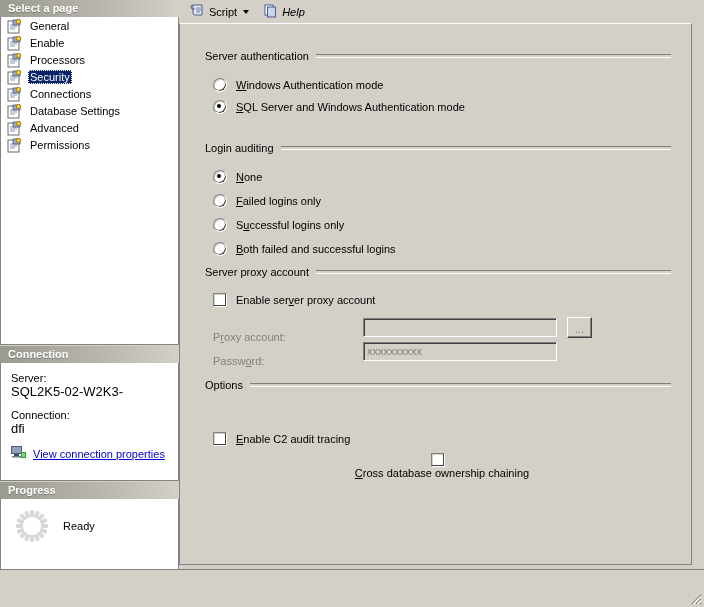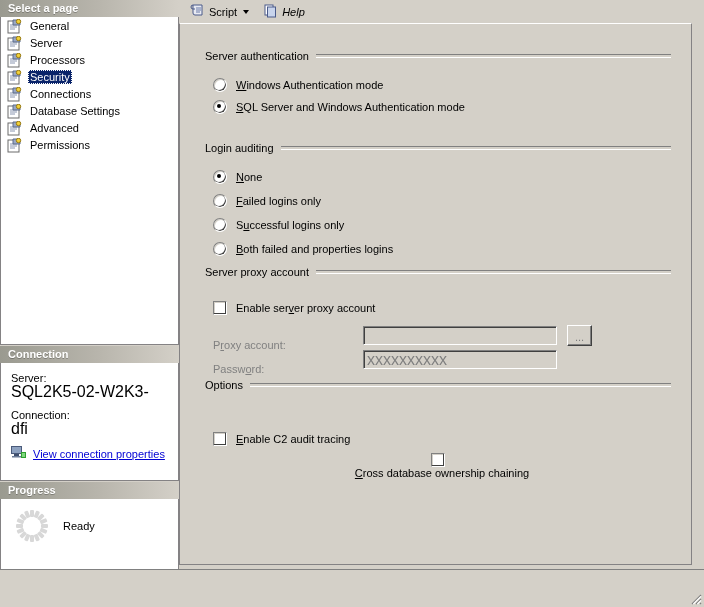--- a/index.html
+++ b/index.html
@@ -77,21 +77,21 @@
 
   #connection-header { position: absolute; left: 0; top: 346px; width: 179px; }
   #connection-box {
     position: absolute;
     left: 0; top: 363px;
     width: 179px; height: 118px;
     padding: 8px 10px 0 10px;
     overflow: hidden;
   }
   .conn-label { font-size: 11px; line-height: 14px; }
-  .conn-value { font-size: 16px; line-height: 14px; margin-bottom: 9px; }
+  .conn-value { font-size: 13px; line-height: 14px; margin-bottom: 9px; }
   #conn-link-row {
     display: flex;
     align-items: center;
     margin-top: 2px;
   }
   #conn-link-row .link {
     color: #0000d4;
     text-decoration: underline;
     font-size: 11px;
     cursor: pointer;
@@ -236,21 +236,21 @@
     margin-top: 18px;
   }
   .textfield {
     height: 19px;
     background: #d4d0c8;
     border: 1px solid #808080;
     border-right-color: #ffffff;
     border-bottom-color: #ffffff;
     box-shadow: inset 1px 1px 0 #404040;
     box-sizing: border-box;
-    font-size: 16px;
+    font-size: 11px;
     line-height: 17px;
     padding-left: 3px;
     color: #808080;
     overflow: hidden;
     white-space: nowrap;
   }
   .browse-btn {
     width: 25px; height: 21px;
     margin-left: 10px;
     background: #d4d0c8;
@@ -306,21 +306,21 @@
       </div>
       <div class="page-item">
         <span class="page-icon"><svg width="16" height="15" viewBox="0 0 16 15">
             <rect x="1" y="2" width="11" height="12" fill="#ffffff" stroke="#6a6a6a"></rect>
             <line x1="3" y1="6" x2="10" y2="6" stroke="#8a96b0"></line>
             <line x1="3" y1="8" x2="10" y2="8" stroke="#8a96b0"></line>
             <line x1="3" y1="10" x2="8" y2="10" stroke="#8a96b0"></line>
             <path d="M6 1 l7 0 l0 5 l-7 0 z" fill="#9aa8c4" stroke="#5a6a8a"></path>
             <circle cx="11.5" cy="2.5" r="2.2" fill="#f2d23a" stroke="#9a7a10"></circle>
           </svg></span>
-        <span class="lbl">Server</span>
+        <span class="lbl">Enable</span>
       </div>
       <div class="page-item">
         <span class="page-icon"><svg width="16" height="15" viewBox="0 0 16 15">
             <rect x="1" y="2" width="11" height="12" fill="#ffffff" stroke="#6a6a6a"></rect>
             <line x1="3" y1="6" x2="10" y2="6" stroke="#8a96b0"></line>
             <line x1="3" y1="8" x2="10" y2="8" stroke="#8a96b0"></line>
             <line x1="3" y1="10" x2="8" y2="10" stroke="#8a96b0"></line>
             <path d="M6 1 l7 0 l0 5 l-7 0 z" fill="#9aa8c4" stroke="#5a6a8a"></path>
             <circle cx="11.5" cy="2.5" r="2.2" fill="#f2d23a" stroke="#9a7a10"></circle>
           </svg></span>
@@ -494,32 +494,32 @@
         <div class="ctrl-row" style="margin-top: 6px;">
           <span class="radio"></span>
           <span class="ctrl-label"><span></span><u>F</u><span>ailed logins only</span></span>
         </div>
         <div class="ctrl-row" style="margin-top: 6px;">
           <span class="radio"></span>
           <span class="ctrl-label"><span>S</span><u>u</u><span>ccessful logins only</span></span>
         </div>
         <div class="ctrl-row" style="margin-top: 6px;">
           <span class="radio"></span>
-          <span class="ctrl-label"><span></span><u>B</u><span>oth failed and properties logins</span></span>
+          <span class="ctrl-label"><span></span><u>B</u><span>oth failed and successful logins</span></span>
         </div>
       </div>
   </div>
 
   <div class="group" style="top:242px;">
     <div class="group-head">
       <span class="gtitle">Server proxy account</span>
       <span class="gline"></span>
     </div>
 
-    <div class="ctrl-row" style="margin-top:20px; margin-left:8px;">
+    <div class="ctrl-row" style="margin-top:12px; margin-left:8px;">
       <span class="checkbox"></span>
       <span class="ctrl-label">
         <span>Enable ser</span><u>v</u><span>er proxy account</span>
       </span>
     </div>
 
     <div class="field-row" style="margin-top:8px; margin-left:8px;">
       <span class="field-label disabled-text">
         <span>P</span><u>r</u><span>oxy account:</span>
       </span>

